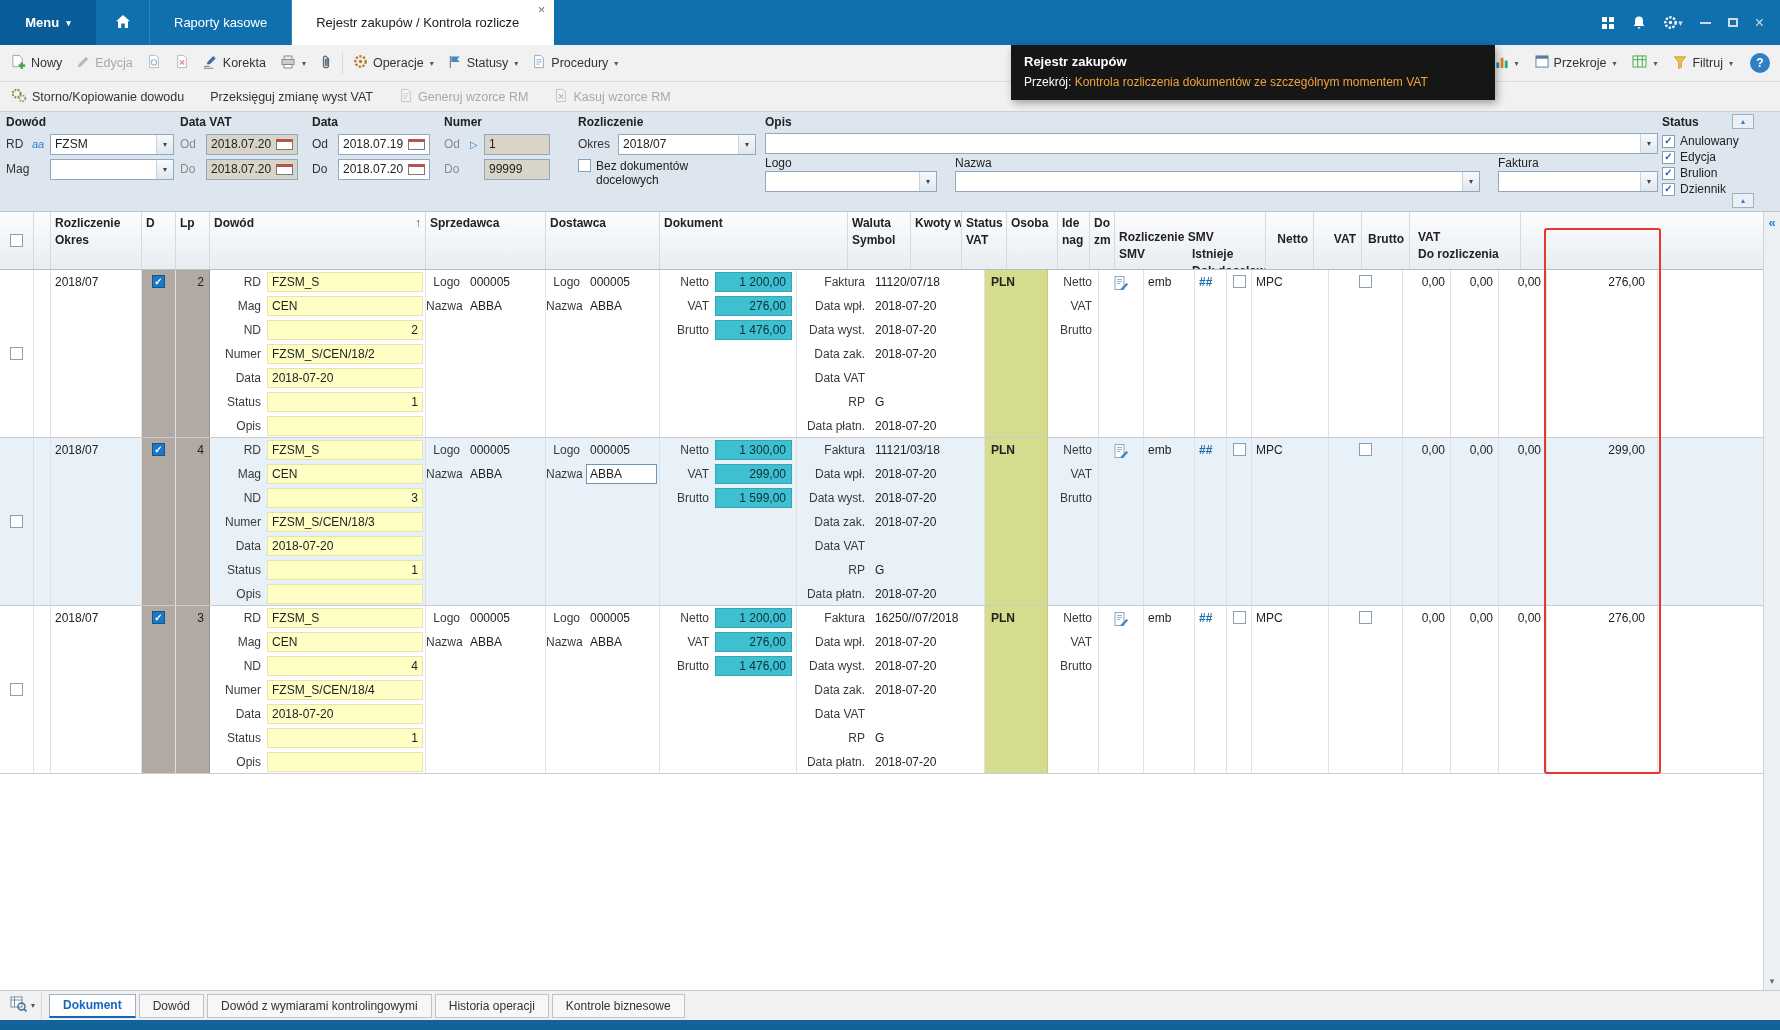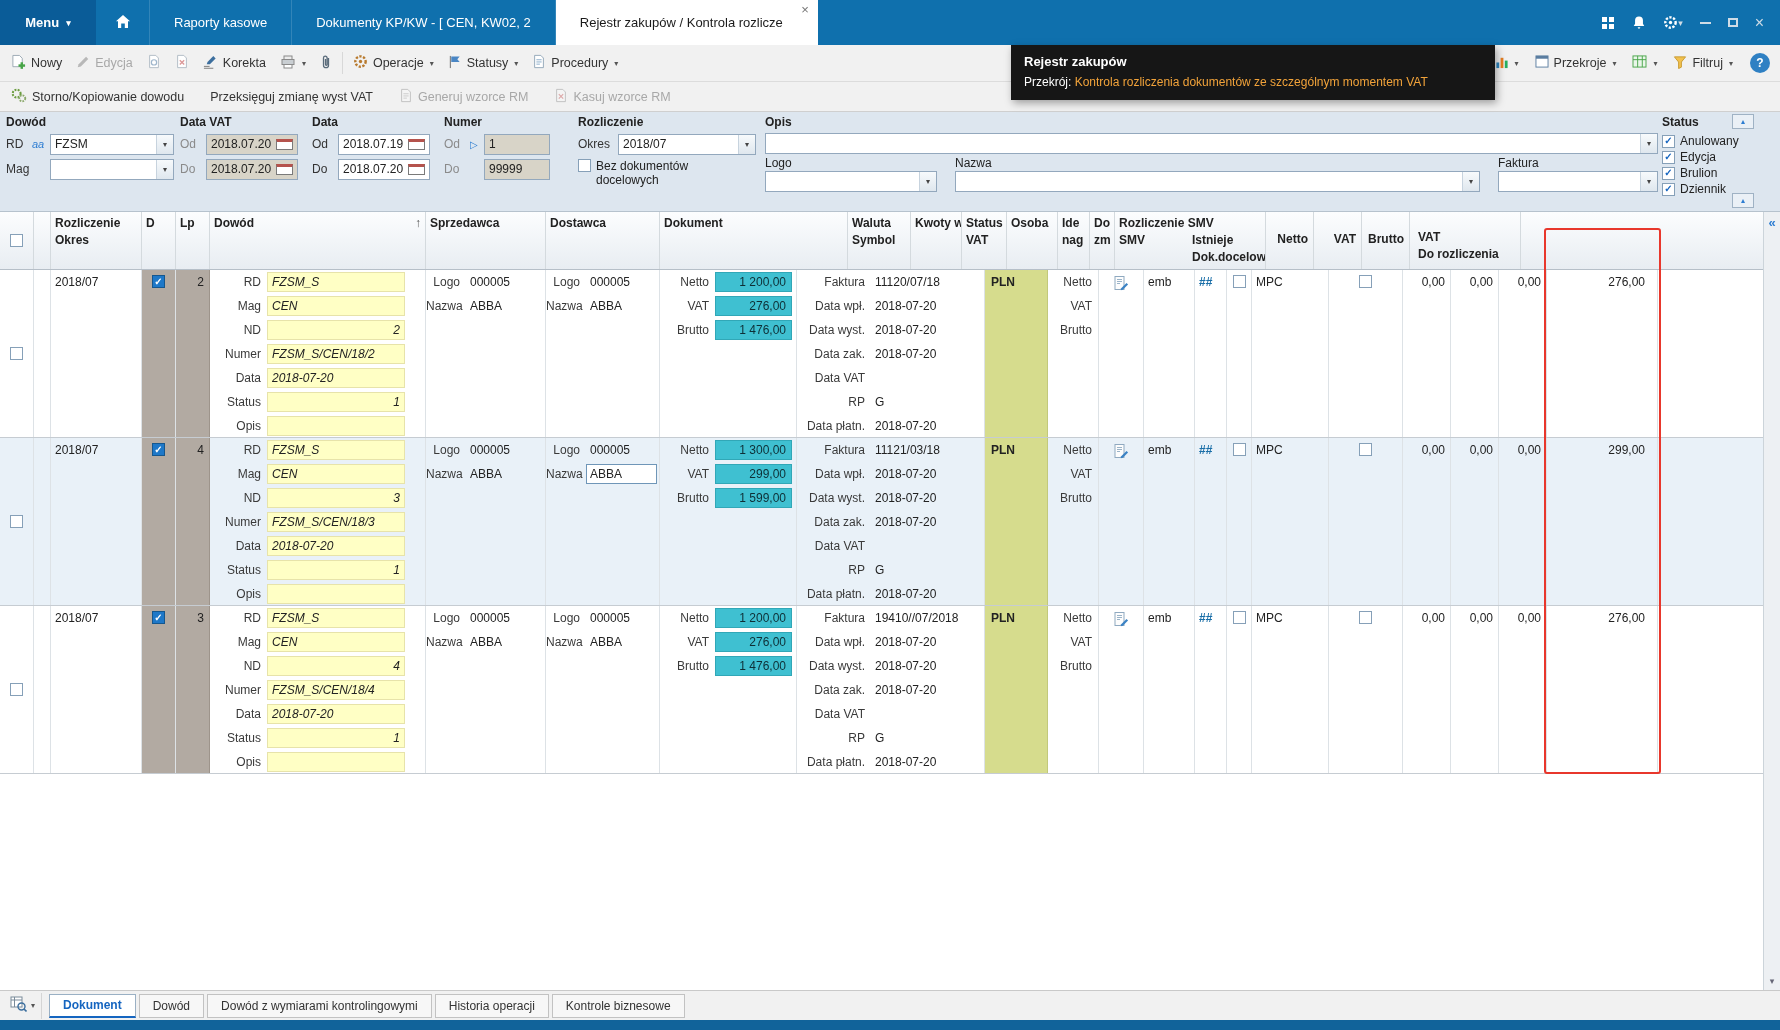--- a/index.html
+++ b/index.html
@@ -77,42 +77,42 @@
   .ccenter{display:flex;align-items:center;justify-content:center;}
 
   .grow{display:flex;height:168px;border-bottom:1px solid #c6ccd2;background:#fff;}
   #grid-rows .grow:nth-child(even){background:#e9f1f8;}
   .gc{border-right:1px solid #dde2e6;overflow:hidden;flex:none;}
   .gc.nb{border-right:none;}
   .line{height:24px;line-height:24px;white-space:nowrap;overflow:hidden;}
   .lab{text-align:right;padding-right:6px;color:#3a3a3a;}
   .val{padding-left:4px;}
   .num{text-align:right;padding-right:5px;}
-  .yv{display:block;height:20px;line-height:19px;margin:2px 20px 2px 0;background:#ffffc5;border:1px solid #e7e3aa;padding:0 4px;overflow:hidden;font-style:italic;}
+  .yv{display:block;height:20px;line-height:19px;margin:2px 2px 2px 0;background:#ffffc5;border:1px solid #e7e3aa;padding:0 4px;overflow:hidden;}
   .yv.num{text-align:right;}
   .cyan{display:block;height:20px;line-height:19px;margin:2px 4px 2px 0;background:#3fc0d1;border:1px solid #31a7b7;padding:0 5px;text-align:right;color:#0e2f36;}
   .dcol{background:#b2aaa2;}
   .dcol.dlast{border-right:1px solid #9d948b;}
   .topcb{display:flex;justify-content:center;padding-top:5px;}
   .wal{background:#d6dc8d;border-right:1px solid #c2c97b;font-weight:bold;padding:5px 0 0 6px;}
   .do-nazwa.boxed{height:20px;line-height:18px;margin:2px 2px 2px 0;background:#fff;border:1px solid #6f96b8;padding:0 3px;}
   .ide{font-weight:bold;color:#1b6fa8;}
   .vdr{padding-right:12px;}
   .red-box{position:absolute;left:1544px;top:16px;width:117px;height:546px;border:2px solid #e8372c;border-radius:3px;z-index:20;pointer-events:none;}
 
   
   .w-check{width:34px;}.w-sp{width:17px;}.w-okres{width:91px;}.w-d{width:34px;}.w-lp{width:34px;}
   .w-dowodl{width:57px;}.w-dowodv{width:159px;}.w-dowod{width:216px;display:flex;justify-content:space-between;}
   .w-spl{width:40px;}.w-spv{width:80px;}.w-sprz{width:120px;}
   .w-dol{width:40px;}.w-dov{width:74px;}.w-dost{width:114px;}
   .w-kwl{width:55px;}.w-kwv{width:82px;}.w-kw{width:137px;}
   .w-dokl{width:74px;}.w-dokv{width:114px;}.w-dok{width:188px;}
   .w-wal{width:63px;}.w-kw2{width:51px;}.w-stat{width:45px;}.w-osoba{width:51px;}
   .w-ide{width:32px;}.w-dozm{width:25px;}
-  .w-smv{width:77px;}.w-istn{width:74px;}.w-smvg{width:151px;padding:3px 0 0;}
+  .w-smv{width:77px;}.w-istn{width:74px;}.w-smvg{width:151px;padding:17px 0 0;}
   .w-netto{width:48px;}.w-vat{width:48px;}.w-brutto{width:48px;}
   .w-vatdr{width:111px;}
   .w-fill{flex:1;border-right:none;}
 
   
   .vrail{position:absolute;right:0;top:212px;bottom:40px;width:17px;background:#edf0f3;border-left:1px solid #ccd4da;z-index:5;display:flex;flex-direction:column;justify-content:space-between;align-items:center;padding:4px 0;}
   .vr-top{color:#2d7dd2;font-weight:bold;font-size:13px;cursor:pointer;line-height:1;}
   .vr-bottom{color:#667;font-size:9px;cursor:pointer;line-height:1;}
 
   
@@ -130,23 +130,20 @@
     <span>Menu</span>
     <span class="carr">▾</span>
   </div>
   <div class="home-tab">
     <span><svg width="16" height="15" viewBox="0 0 16 15">
           <path d="M8 1l7 6.2h-2V14H9.8V9.6H6.2V14H3V7.2H1z" fill="#fff"></path>
         </svg></span>
   </div>
   <div class="tb-tab">
       <span>Raporty kasowe</span>
-    </div>
-  <div class="tb-tab">
-      <span>Dokumenty KP/KW - [ CEN, KW02, 2</span>
     </div>
   <div class="tb-tab active">
     <span>Rejestr zakupów / Kontrola rozlicze</span>
     <span class="tab-close">×</span>
   </div>
   <div class="tb-right">
     <span class="wc">
         <svg width="14" height="14" viewBox="0 0 14 14">
           <rect x="1" y="1" width="5" height="5" fill="#fff"></rect>
           <rect x="8" y="1" width="5" height="5" fill="#fff"></rect>
@@ -957,21 +954,21 @@
     <div class="gc w-dokl nb">
       <div class="line lab">Faktura</div>
       <div class="line lab">Data wpł.</div>
       <div class="line lab">Data wyst.</div>
       <div class="line lab">Data zak.</div>
       <div class="line lab">Data VAT</div>
       <div class="line lab">RP</div>
       <div class="line lab">Data płatn.</div>
     </div>
     <div class="gc w-dokv">
-      <div class="line val">19410//07/2018</div>
+      <div class="line val">16250//07/2018</div>
       <div class="line val">2018-07-20</div>
       <div class="line val">2018-07-20</div>
       <div class="line val">2018-07-20</div>
       <div class="line val"></div>
       <div class="line val">G</div>
       <div class="line val">2018-07-20</div>
     </div>
 
     <div class="gc w-wal wal"><span>PLN</span></div>
 

